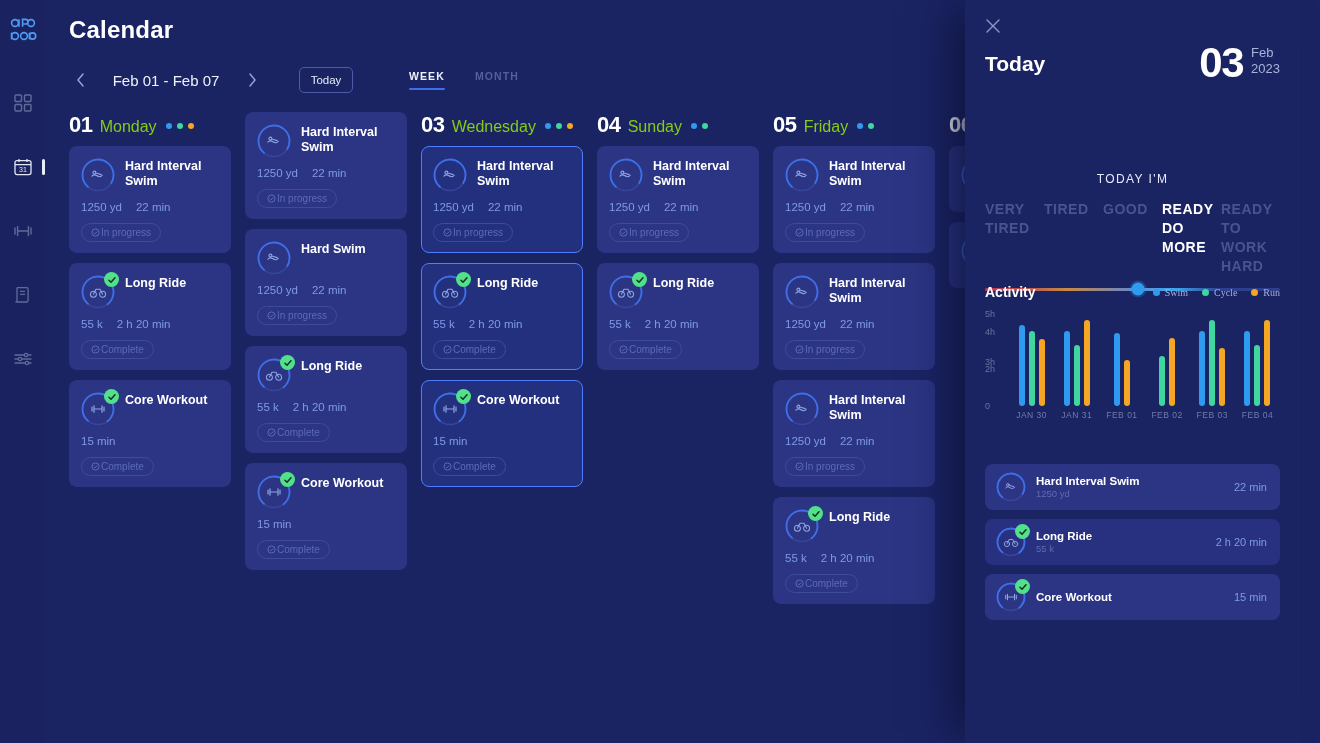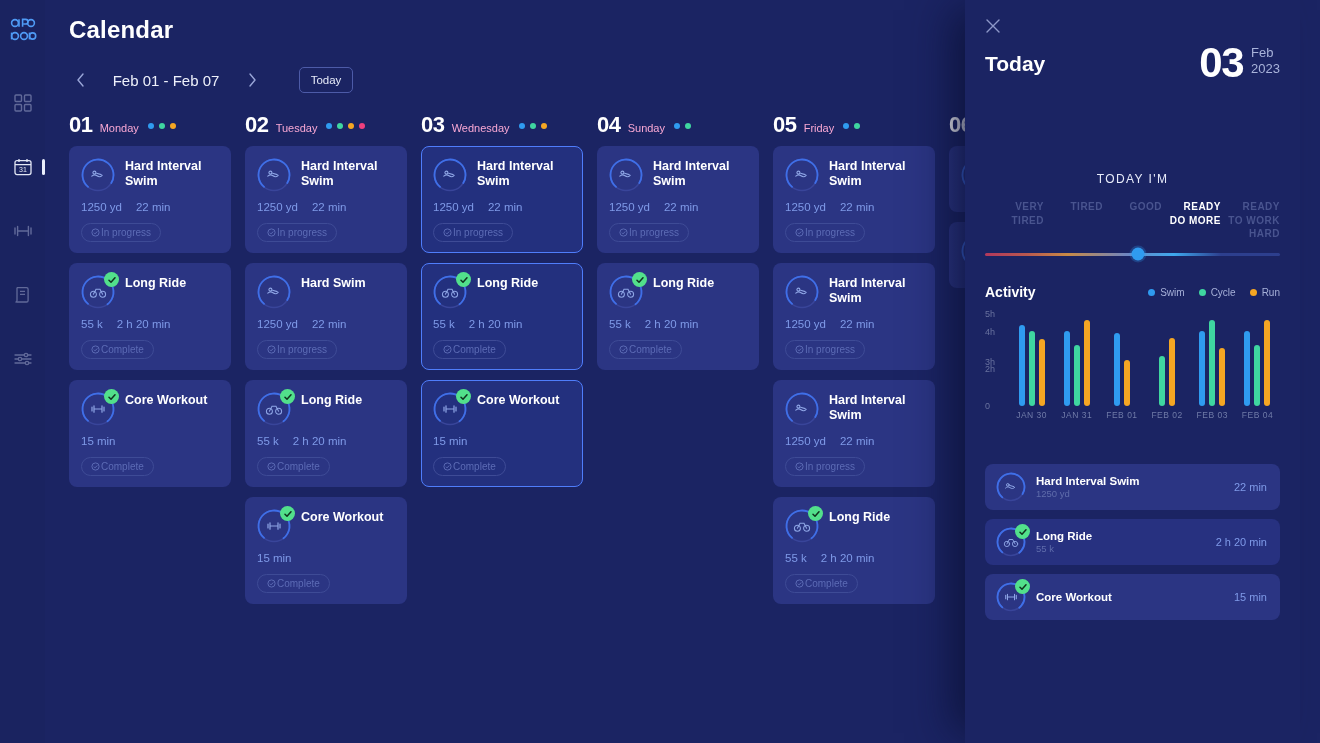--- a/index.html
+++ b/index.html
@@ -62,21 +62,21 @@
   }
 
   
   .week {
     position:absolute; left:24px; top:112px; right:0; bottom:0;
     display:flex; gap:14px;
   }
   .day-col { width:162px; flex:0 0 162px; }
   .day-head { display:flex; align-items:baseline; gap:7px; height:34px; }
   .day-num { font-size:22px; font-weight:700; letter-spacing:-.4px; }
-  .day-name { font-size:11px; color:#f9a8d4; font-weight:400; }
+  .day-name { font-size:16px; color:#84cc16; font-weight:400; }
   .dots { display:flex; gap:5px; align-items:center; margin-left:2px; position:relative; top:-3px; }
   .dot { width:6px; height:6px; border-radius:50%; }
 
   .card {
     position:relative; width:162px;
     background:#2b3583; border-radius:8px;
     padding:12px 12px 11px 12px; margin-bottom:10px;
     cursor:pointer;
   }
   .card.selected { background:#23307e; border:1px solid #4f7dfb; padding:11px 11px 10px 11px; }
@@ -121,40 +121,40 @@
   .panel-head { position:absolute; left:20px; right:20px; top:42px; height:46px; display:flex; align-items:flex-start; justify-content:space-between; }
   .panel-today { font-size:21px; font-weight:700; padding-top:10px; }
   .panel-date { display:flex; align-items:flex-start; gap:8px; }
   .panel-daynum { font-size:42px; font-weight:700; letter-spacing:-1.5px; line-height:1; }
   .panel-my { font-size:13px; color:#a9b3da; line-height:1.25; padding-top:3px; }
 
   .mood { position:absolute; left:20px; right:20px; top:172px; }
   .mood-title { text-align:center; font-size:12px; letter-spacing:1.4px; font-weight:500; color:#e8ecfa; }
   .mood-labels { display:flex; justify-content:space-between; margin-top:14px; }
   .mood-label {
-    font-size:10px; letter-spacing:.5px; font-weight:700; color:#49548f;
-    text-align:right; width:60px; line-height:1.35;
+    font-size:14px; letter-spacing:.5px; font-weight:700; color:#49548f;
+    text-align:left; width:60px; line-height:1.35;
   }
   .mood-label.active { color:#ffffff; }
   .mood-track {
     position:relative; margin-top:12px; height:3px; border-radius:2px;
     background:linear-gradient(to right,#b2385d 0%,#b9584f 14%,#c88a46 28%,#6f86c0 48%,#3ea8ee 64%,#2d3f8e 80%,#2d3f8e 100%);
   }
   .mood-thumb {
     position:absolute; left:50%; top:50%; transform:translate(-50%,-50%);
     width:13px; height:13px; border-radius:50%; background:#2f9bf0;
     box-shadow:0 0 0 2px rgba(47,155,240,.25); cursor:pointer;
   }
 
   
   .activity { position:absolute; left:20px; right:20px; top:284px; }
   .act-head { display:flex; align-items:center; justify-content:space-between; }
   .act-title { font-size:14px; font-weight:700; }
   .legend { display:flex; gap:14px; align-items:center; }
-  .leg { display:flex; gap:5px; align-items:center; font-size:10px; color:#a6b0d8; }
+  .leg { display:flex; gap:5px; align-items:center; font-size:10px; color:#a6b0d8;font-family:Liberation Serif, serif; }
   .leg i { width:7px; height:7px; border-radius:50%; display:block; }
 
   .chart { position:relative; margin-top:14px; height:112px; }
   .yaxis { position:absolute; left:0; top:0; width:20px; height:92px; }
   .ytick { position:absolute; font-size:9px; color:#69729f; transform:translateY(-50%); }
   .plot { position:absolute; left:24px; right:0; top:0; height:92px; display:flex; }
   .group { flex:1; display:flex; align-items:flex-end; justify-content:center; gap:4px; height:92px; }
   .bar { width:6px; border-radius:3px; }
   .xaxis { position:absolute; left:24px; right:0; top:96px; display:flex; }
   .xlab { flex:1; text-align:center; font-size:8.5px; letter-spacing:.5px; color:#707ba8; }
@@ -248,20 +248,24 @@
             <path d="M7 1L2 7l5 6"></path>
           </svg>
       </div>
       <div class="range-label">Feb 01 - Feb 07</div>
       <div class="arrow-btn">
         <svg width="9" height="14" viewBox="0 0 9 14" fill="none" stroke="#9aa6d8" stroke-width="1.4" stroke-linecap="round">
             <path d="M2 1l5 6-5 6"></path>
           </svg>
       </div>
       <div class="today-btn">Today</div>
+      <div class="view-tabs">
+        <div class="view-tab active">WEEK</div>
+        <div class="view-tab">MONTH</div>
+      </div>
     </div>
 
     <div class="week" id="week-grid">
         <div class="day-col">
           <div class="day-head">
       <span class="day-num">01</span>
       <span class="day-name">Monday</span>
       <span class="dots">
               <span class="dot" style="background:#2f9bf0"></span>
               <span class="dot" style="background:#3fd6a0"></span>
@@ -357,30 +361,20 @@
       <div class="pill">
               <svg width="9" height="9" viewBox="0 0 10 10" fill="none" stroke="#5c6bb5" stroke-width="1.1">
                 <circle cx="5" cy="5" r="4"></circle>
                 <path d="M3.2 5.2l1.3 1.3 2.4-2.6"></path>
               </svg>
               <span>Complete</span>
             </div>
     </div>
         </div>
         <div class="day-col">
-          <div class="day-head">
-      <span class="day-num">02</span>
-      <span class="day-name">Tuesday</span>
-      <span class="dots">
-              <span class="dot" style="background:#2f9bf0"></span>
-              <span class="dot" style="background:#3fd6a0"></span>
-              <span class="dot" style="background:#f5a623"></span>
-              <span class="dot" style="background:#ef3f7e"></span>
-            </span>
-    </div>
           <div class="card">
       <div class="card-top">
         <div class="ring-wrap">
           <svg width="34" height="34" viewBox="0 0 34 34">
     <circle cx="17" cy="17" r="15.5" fill="none" stroke="#39459a" stroke-width="1.6"></circle>
     <circle cx="17" cy="17" r="15.5" fill="none" stroke="#3f6fe8" stroke-width="1.8" stroke-linecap="round" stroke-dasharray="70.12034802812418,97.38937226128358" transform="rotate(130 17 17)"></circle>
     <g stroke="#8fa6e6" stroke-width="1.1" fill="none" stroke-linecap="round" transform="translate(17,17) scale(1)">
       <circle cx="-3.6" cy="-2.4" r="1.5"></circle>
       <path d="M-6.2 1.2c1.6-1.6 3.4-1.8 5.2-.4 1.8 1.4 3.6 1.2 5.2-.4"></path>
       <path d="M-1.4 -1.8l4.6 1.4"></path>

